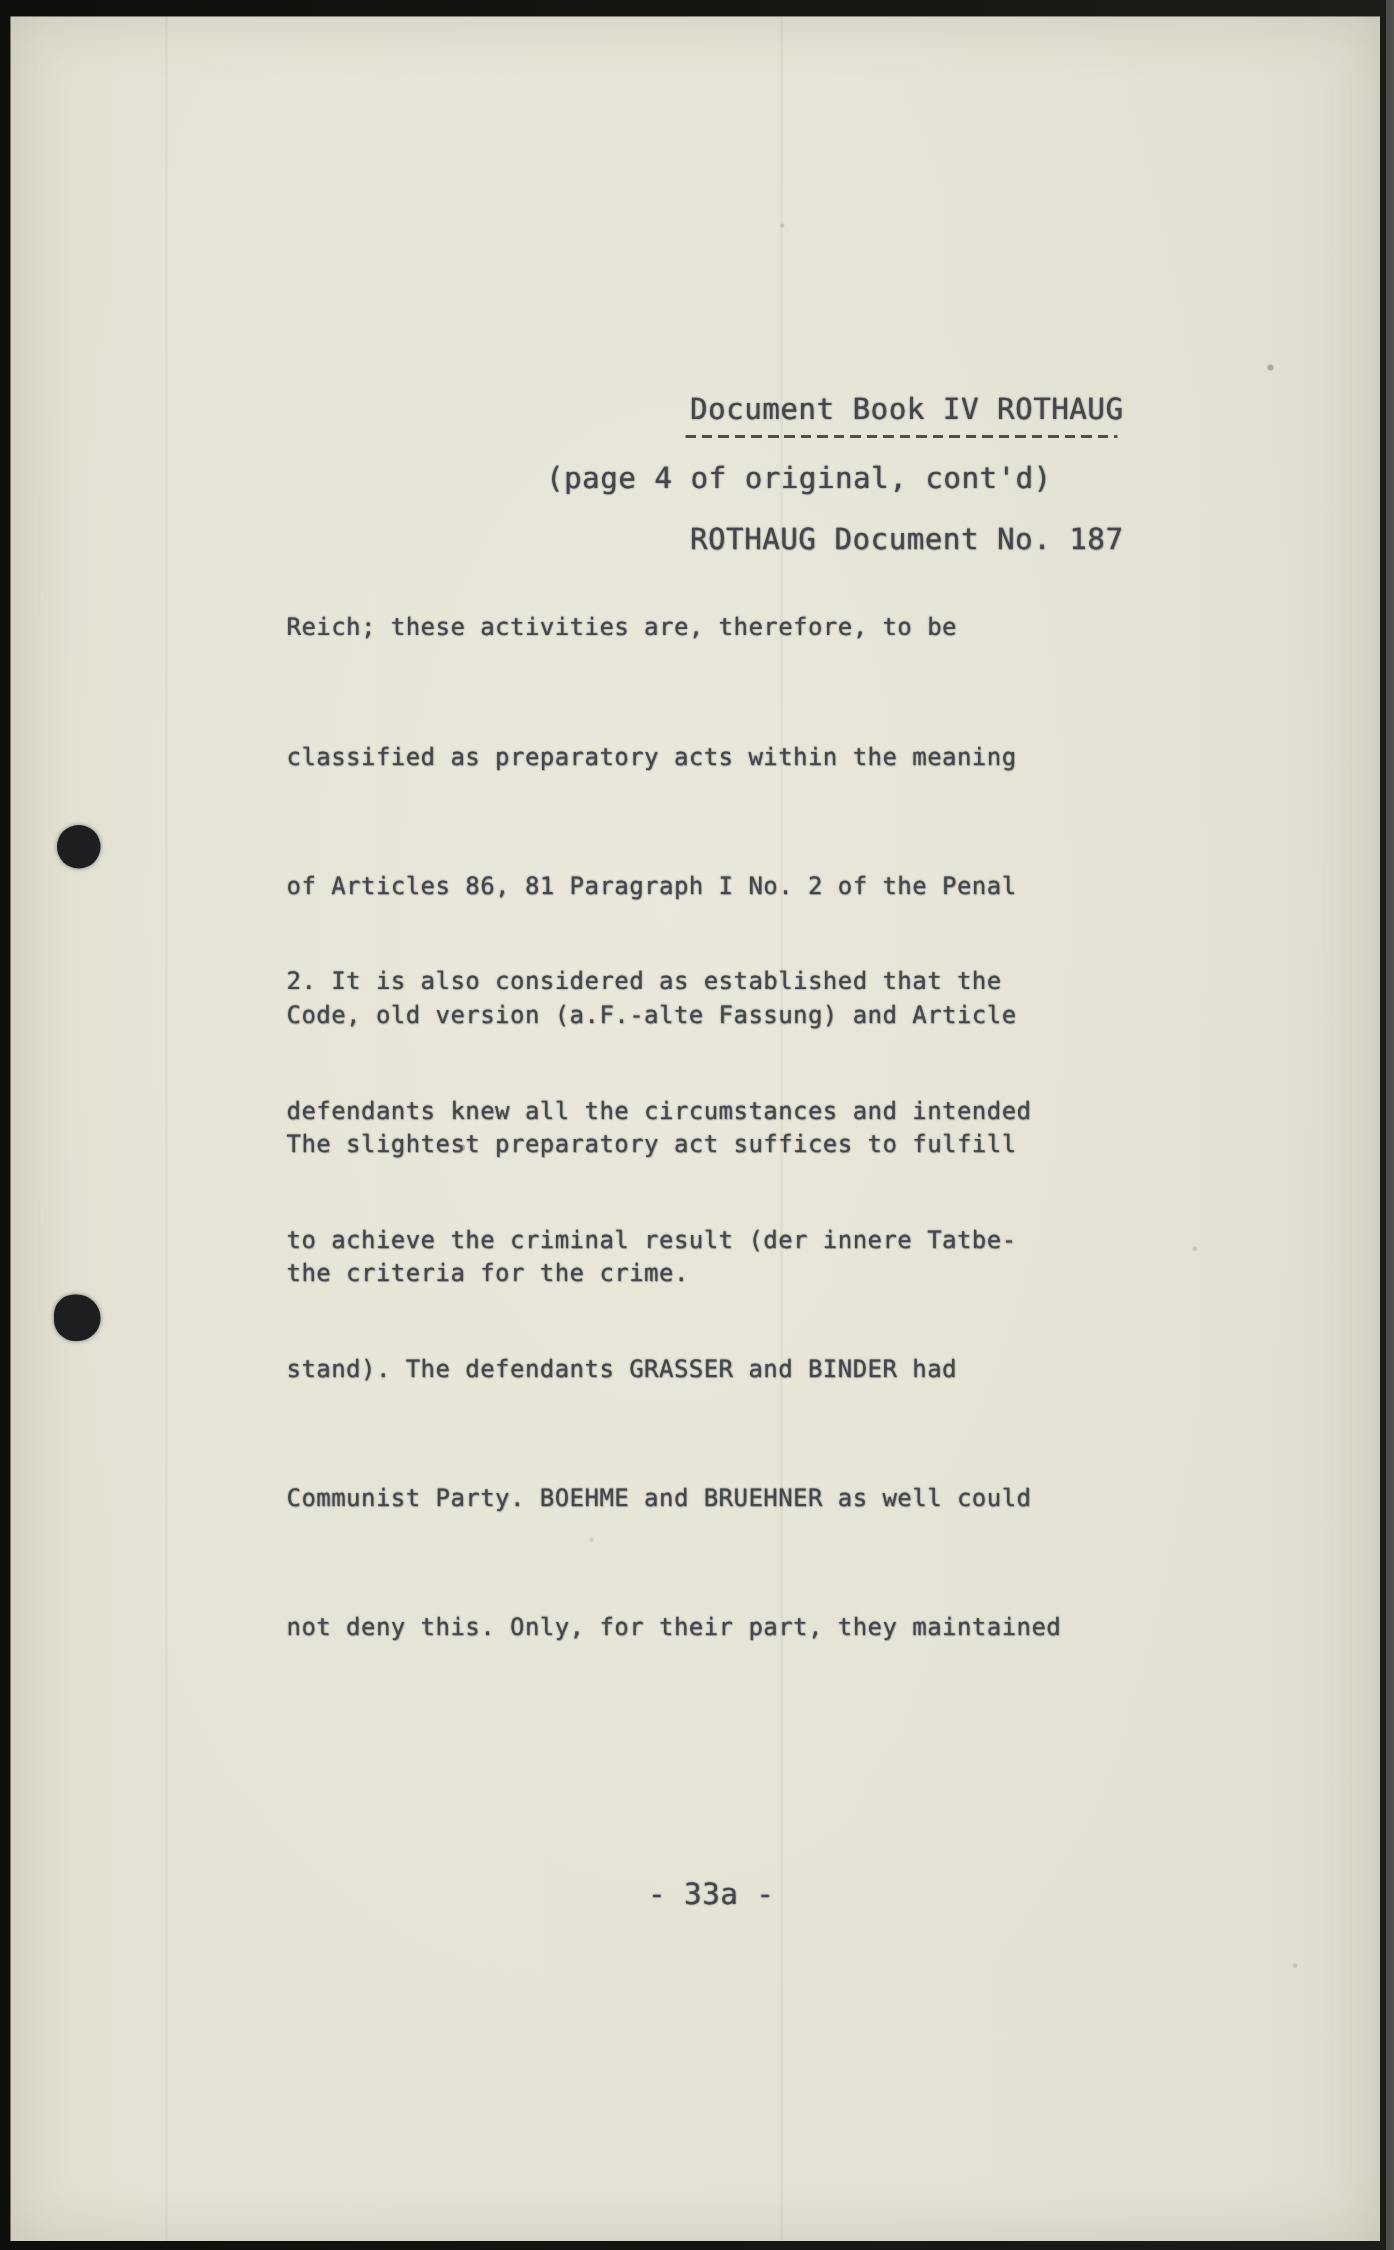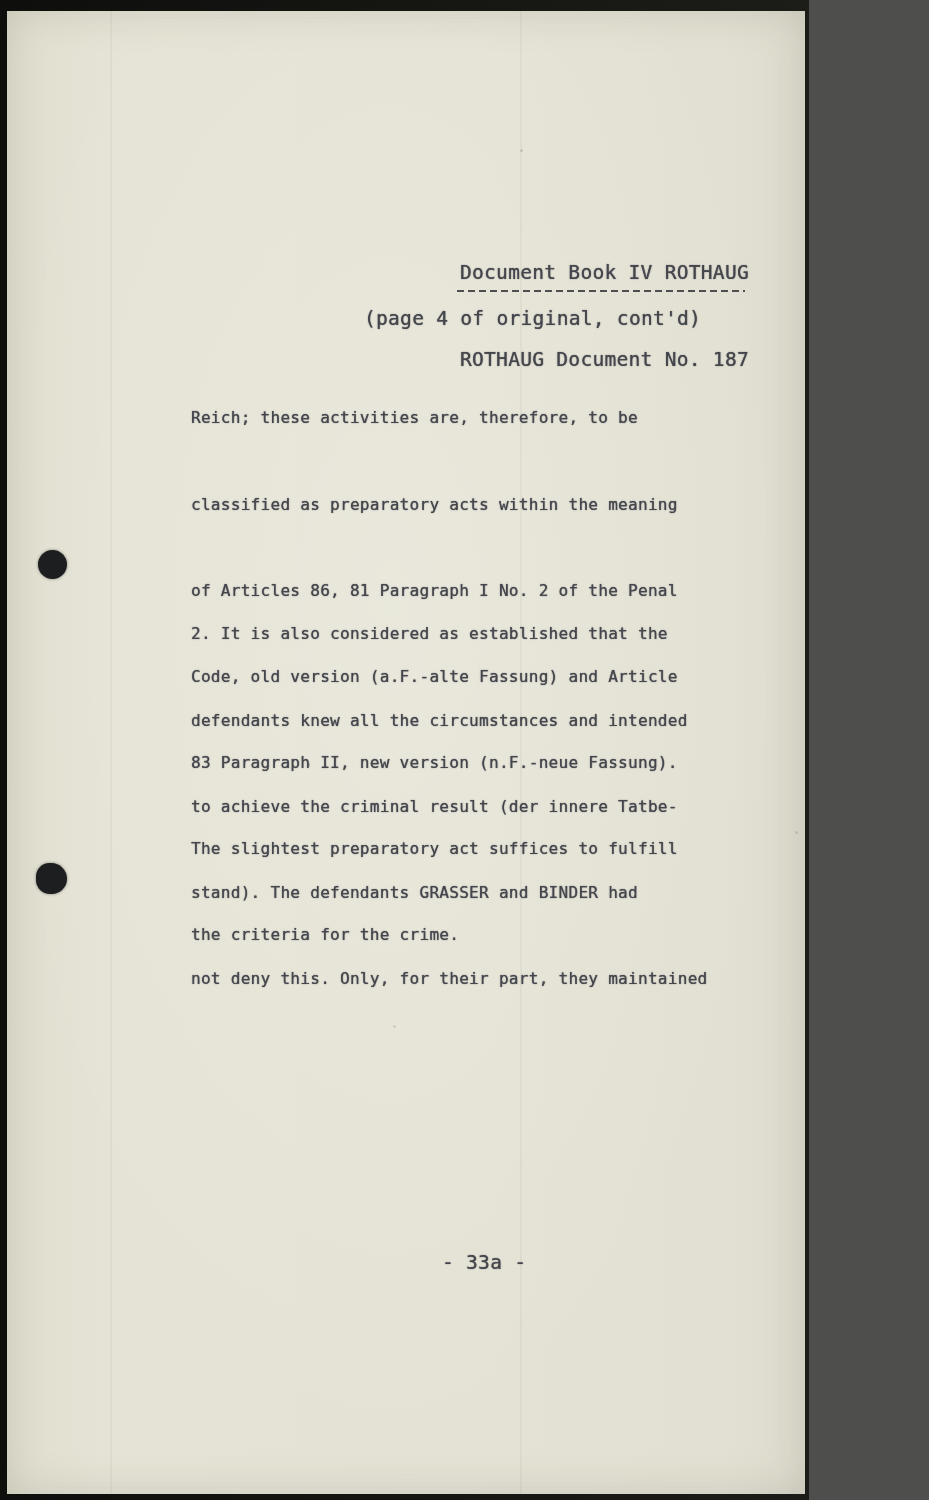--- a/index.html
+++ b/index.html
@@ -5,21 +5,21 @@
   html, body {
     margin: 0;
     padding: 0;
     width: 929px;
     height: 1500px;
     overflow: hidden;
     background: #14141280;
   }
   .scan {
     position: relative;
-    width: 809px;
+    width: 924px;
     height: 1500px;
     background: linear-gradient(90deg, #0e0e0c 0%, #1c1c18 100%);
     font-family: "DejaVu Sans Mono", "Liberation Mono", monospace;
   }
   .paper {
     position: absolute;
     left: 7px;
     top: 11px;
     right: 4px;
     bottom: 6px;
@@ -80,24 +80,24 @@
     top: 296px;
     font-size: 19.5px;
   }
   .para {
     position: absolute;
     left: 184px;
     font-size: 16px;
     line-height: 28.7px;
   }
   .para-1 { top: 336px; }
-  .para-2 { top: 552px; }
+  .para-2 { top: 572px; }
   .page-number {
     position: absolute;
-    left: 435px;
+    left: 425px;
     top: 1240px;
     font-size: 19.5px;
   }
   .speck {
     position: absolute;
     border-radius: 50%;
     background: rgba(85,85,80,0.4);
   }
 </style>
 </head>
@@ -118,30 +118,30 @@
     </div>
     <div class="header-rule"></div>
 
     <div class="subheading typed">(page 4 of original, cont'd)</div>
 
     <div class="para para-1 typed">
       <div>Reich; these activities are, therefore, to be</div>
       <div>classified as preparatory acts within the meaning</div>
       <div>of Articles 86, 81 Paragraph I No. 2 of the Penal</div>
       <div>Code, old version (a.F.-alte Fassung) and Article</div>
-      <div>83 Paragraph II, new version (n.F.-neue Fassung).</div>
       <div>The slightest preparatory act suffices to fulfill</div>
       <div>the criteria for the crime.</div>
     </div>
 
     <div class="para para-2 typed">
       <div>2. It is also considered as established that the</div>
       <div>defendants knew all the circumstances and intended</div>
       <div>to achieve the criminal result (der innere Tatbe-</div>
       <div>stand). The defendants GRASSER and BINDER had</div>
+      <div>Communist Party. BOEHME and BRUEHNER as well could</div>
       <div>not deny this. Only, for their part, they maintained</div>
     </div>
 
     <div class="page-number typed">- 33a -</div>
 
     <div class="speck" style="left:838px; top:232px; width:4px; height:4px;"></div>
     <div class="speck" style="left:513px; top:138px; width:3px; height:3px; opacity:.5;"></div>
     <div class="speck" style="left:300px; top:752px; width:3px; height:4px;"></div>
     <div class="speck" style="left:788px; top:820px; width:3px; height:3px; opacity:.5;"></div>
     <div class="speck" style="left:855px; top:1298px; width:3px; height:3px; opacity:.45;"></div>

